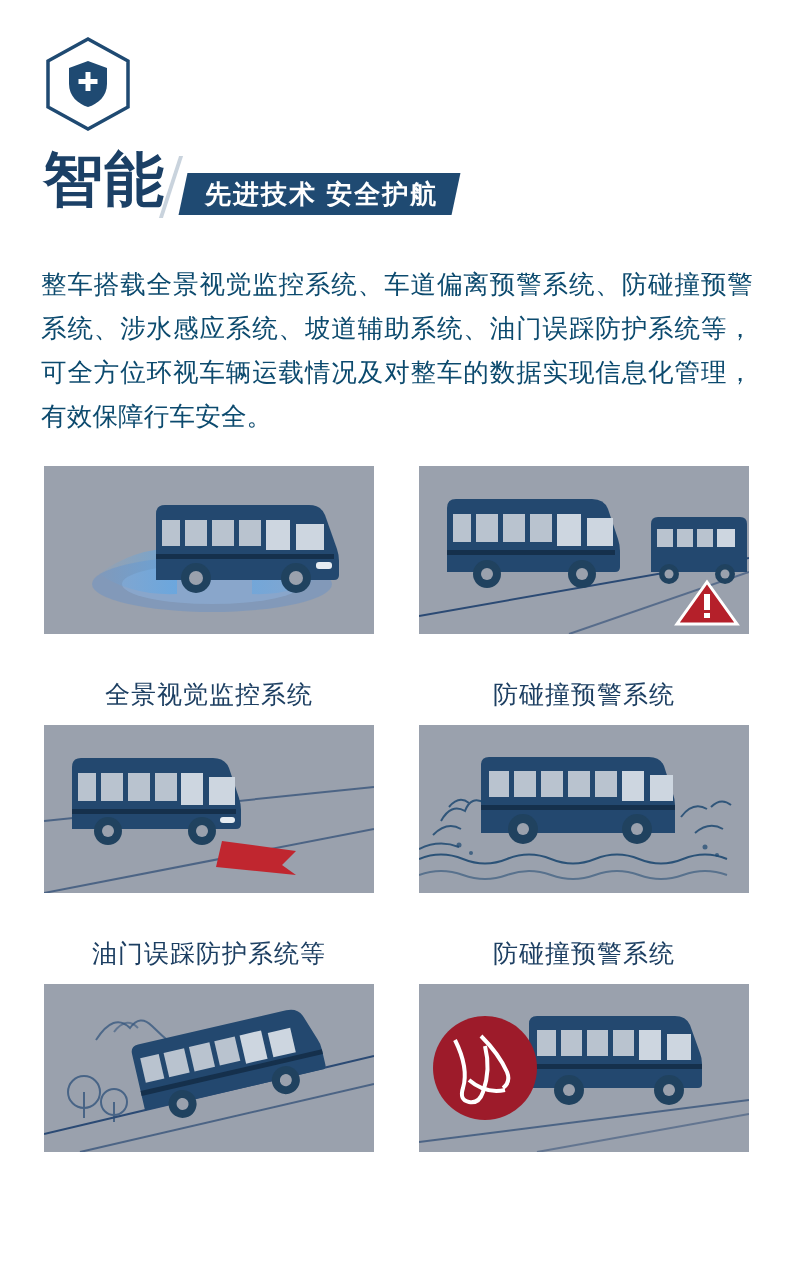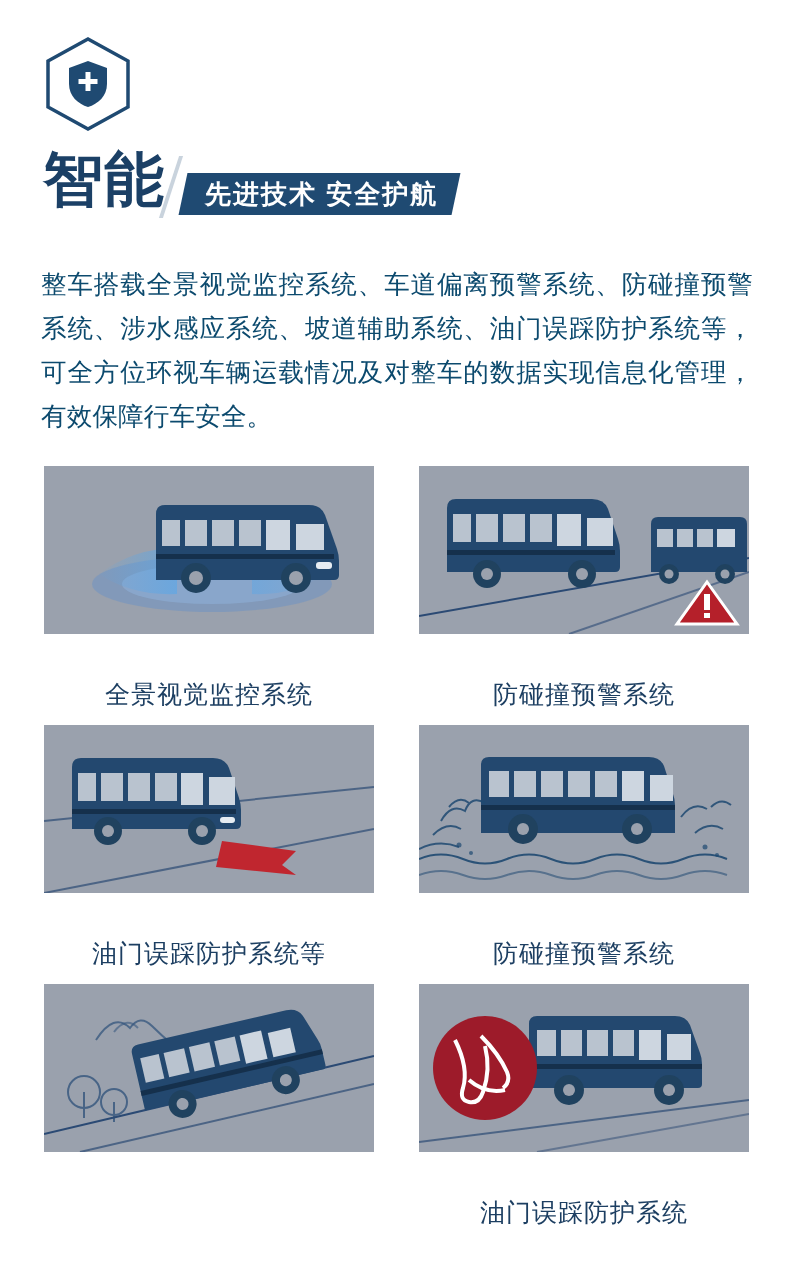--- a/index.html
+++ b/index.html
@@ -360,17 +360,16 @@
           <circle cx="150" cy="106" r="6" fill="#9aa1ad"></circle>
           <circle cx="250" cy="106" r="15" fill="#20425f"></circle>
           <circle cx="250" cy="106" r="6" fill="#9aa1ad"></circle>
 
           <circle cx="66" cy="84" r="52" fill="#9d1b2a"></circle>
           <path d="M36 56 q14 28 8 48 q-4 12 6 14 q10 2 14 -10 q8 -22 2 -46" fill="none" stroke="#ffffff" stroke-width="4"></path>
           <path d="M62 52 q18 18 26 36 q4 10 -4 16" fill="none" stroke="#ffffff" stroke-width="4"></path>
           <path d="M50 96 q16 14 36 10" fill="none" stroke="#ffffff" stroke-width="4"></path>
         </svg>
       </div>
-      <div class="caption">油门误踩防护系统</div>
     </div>
 
   </div>
 </div>
 
 </body></html>

